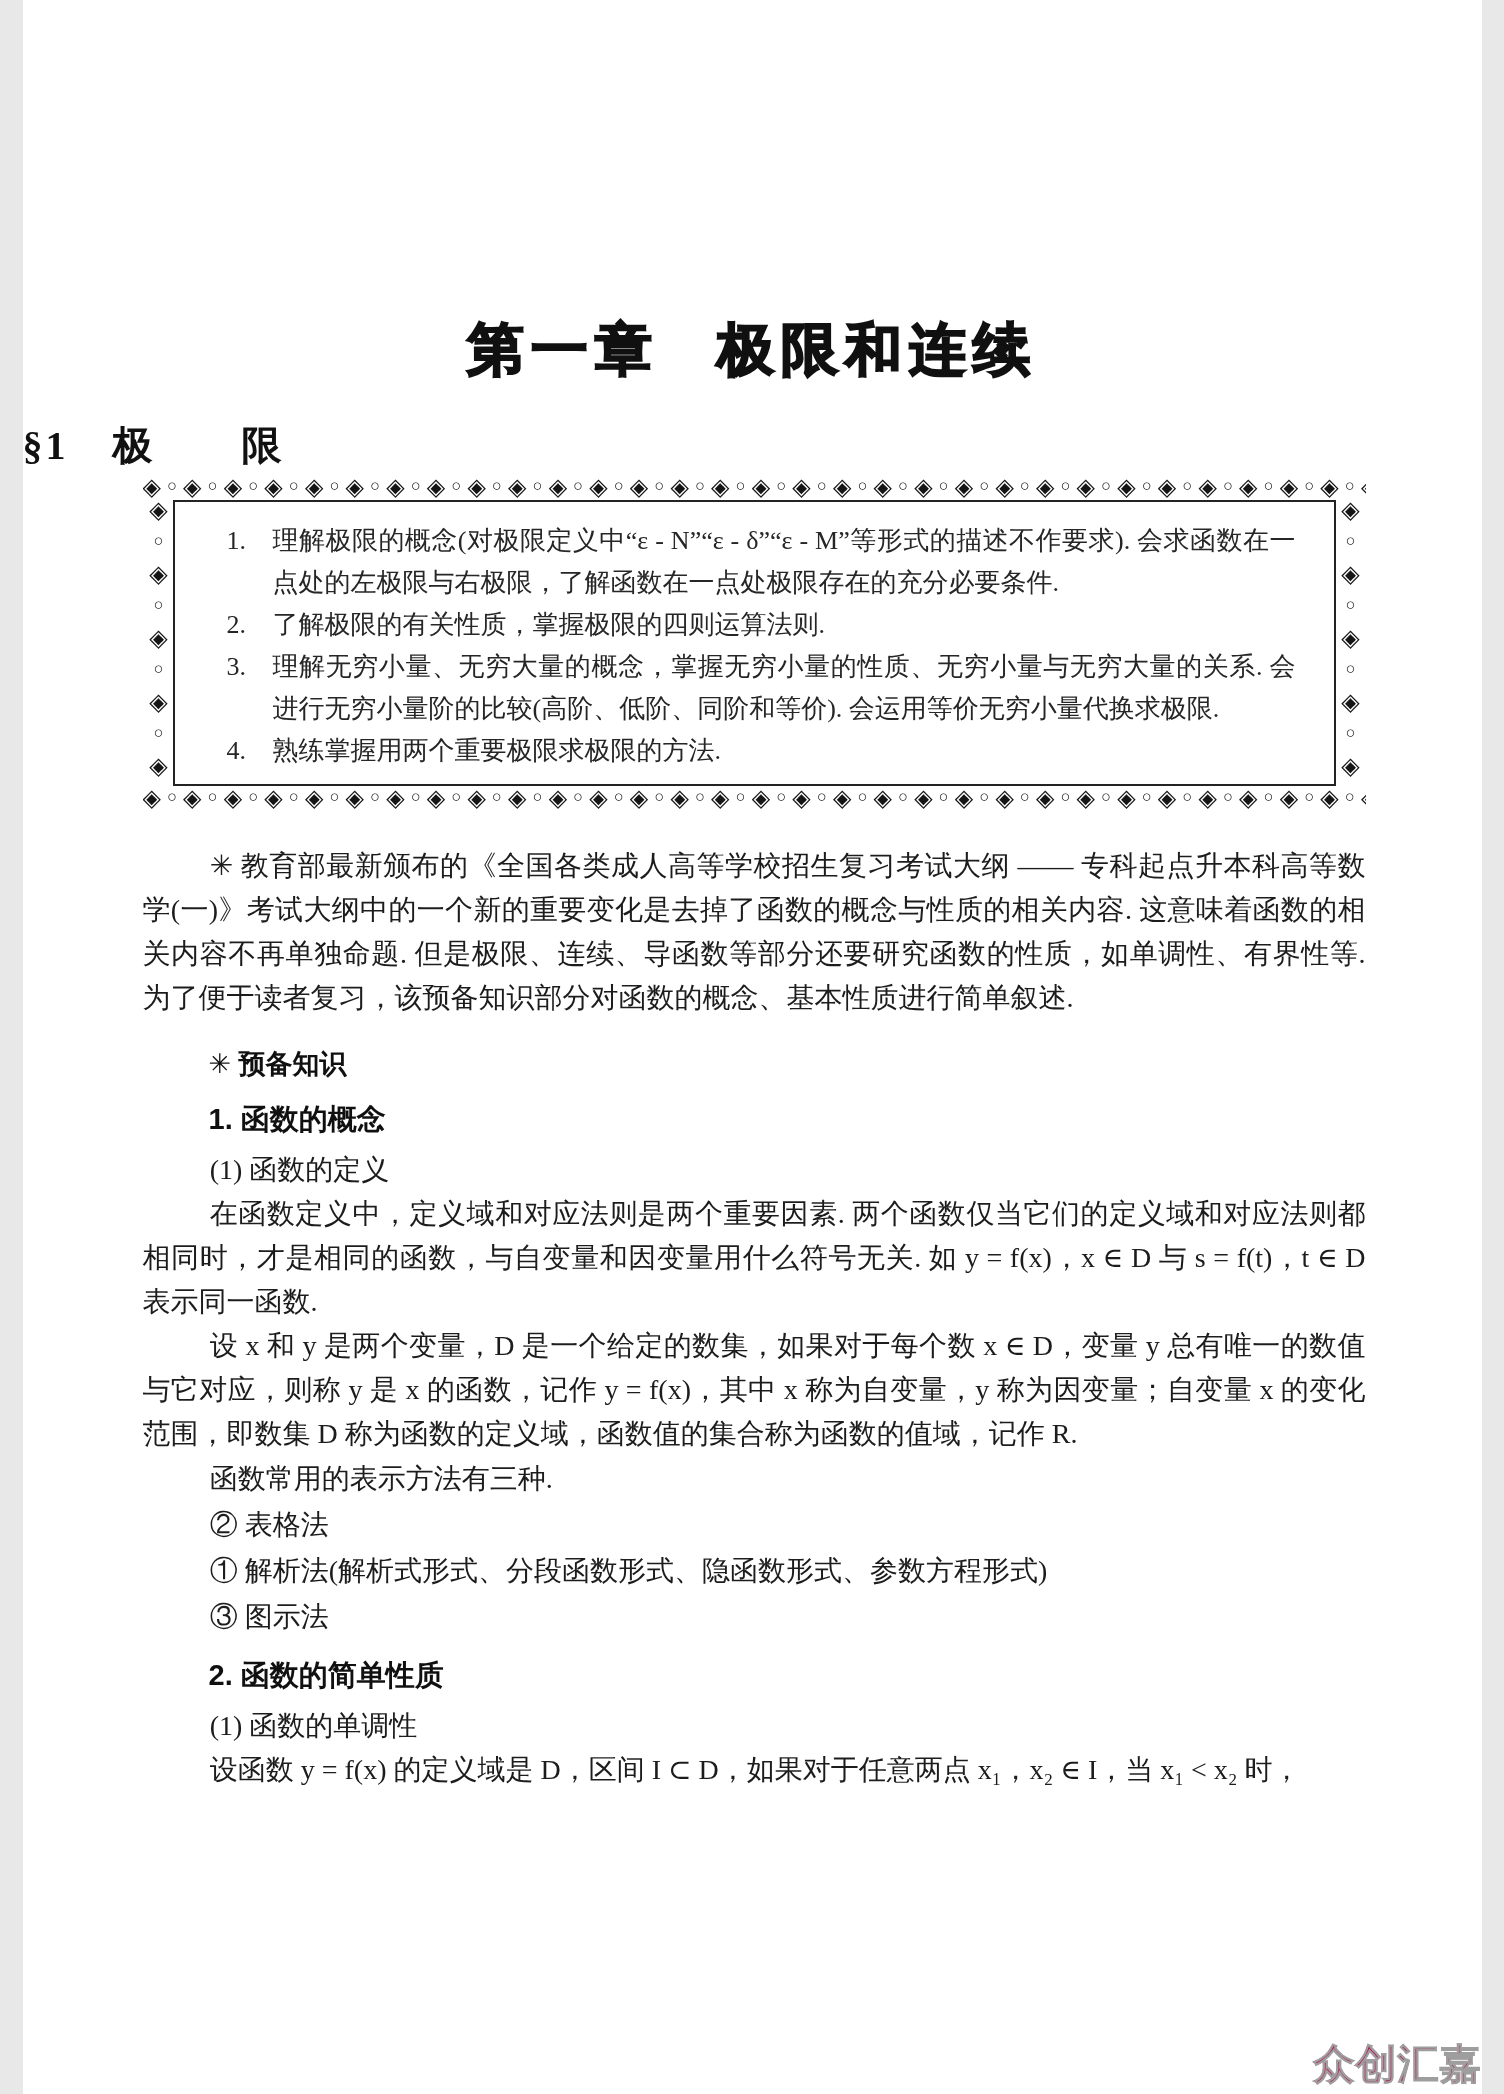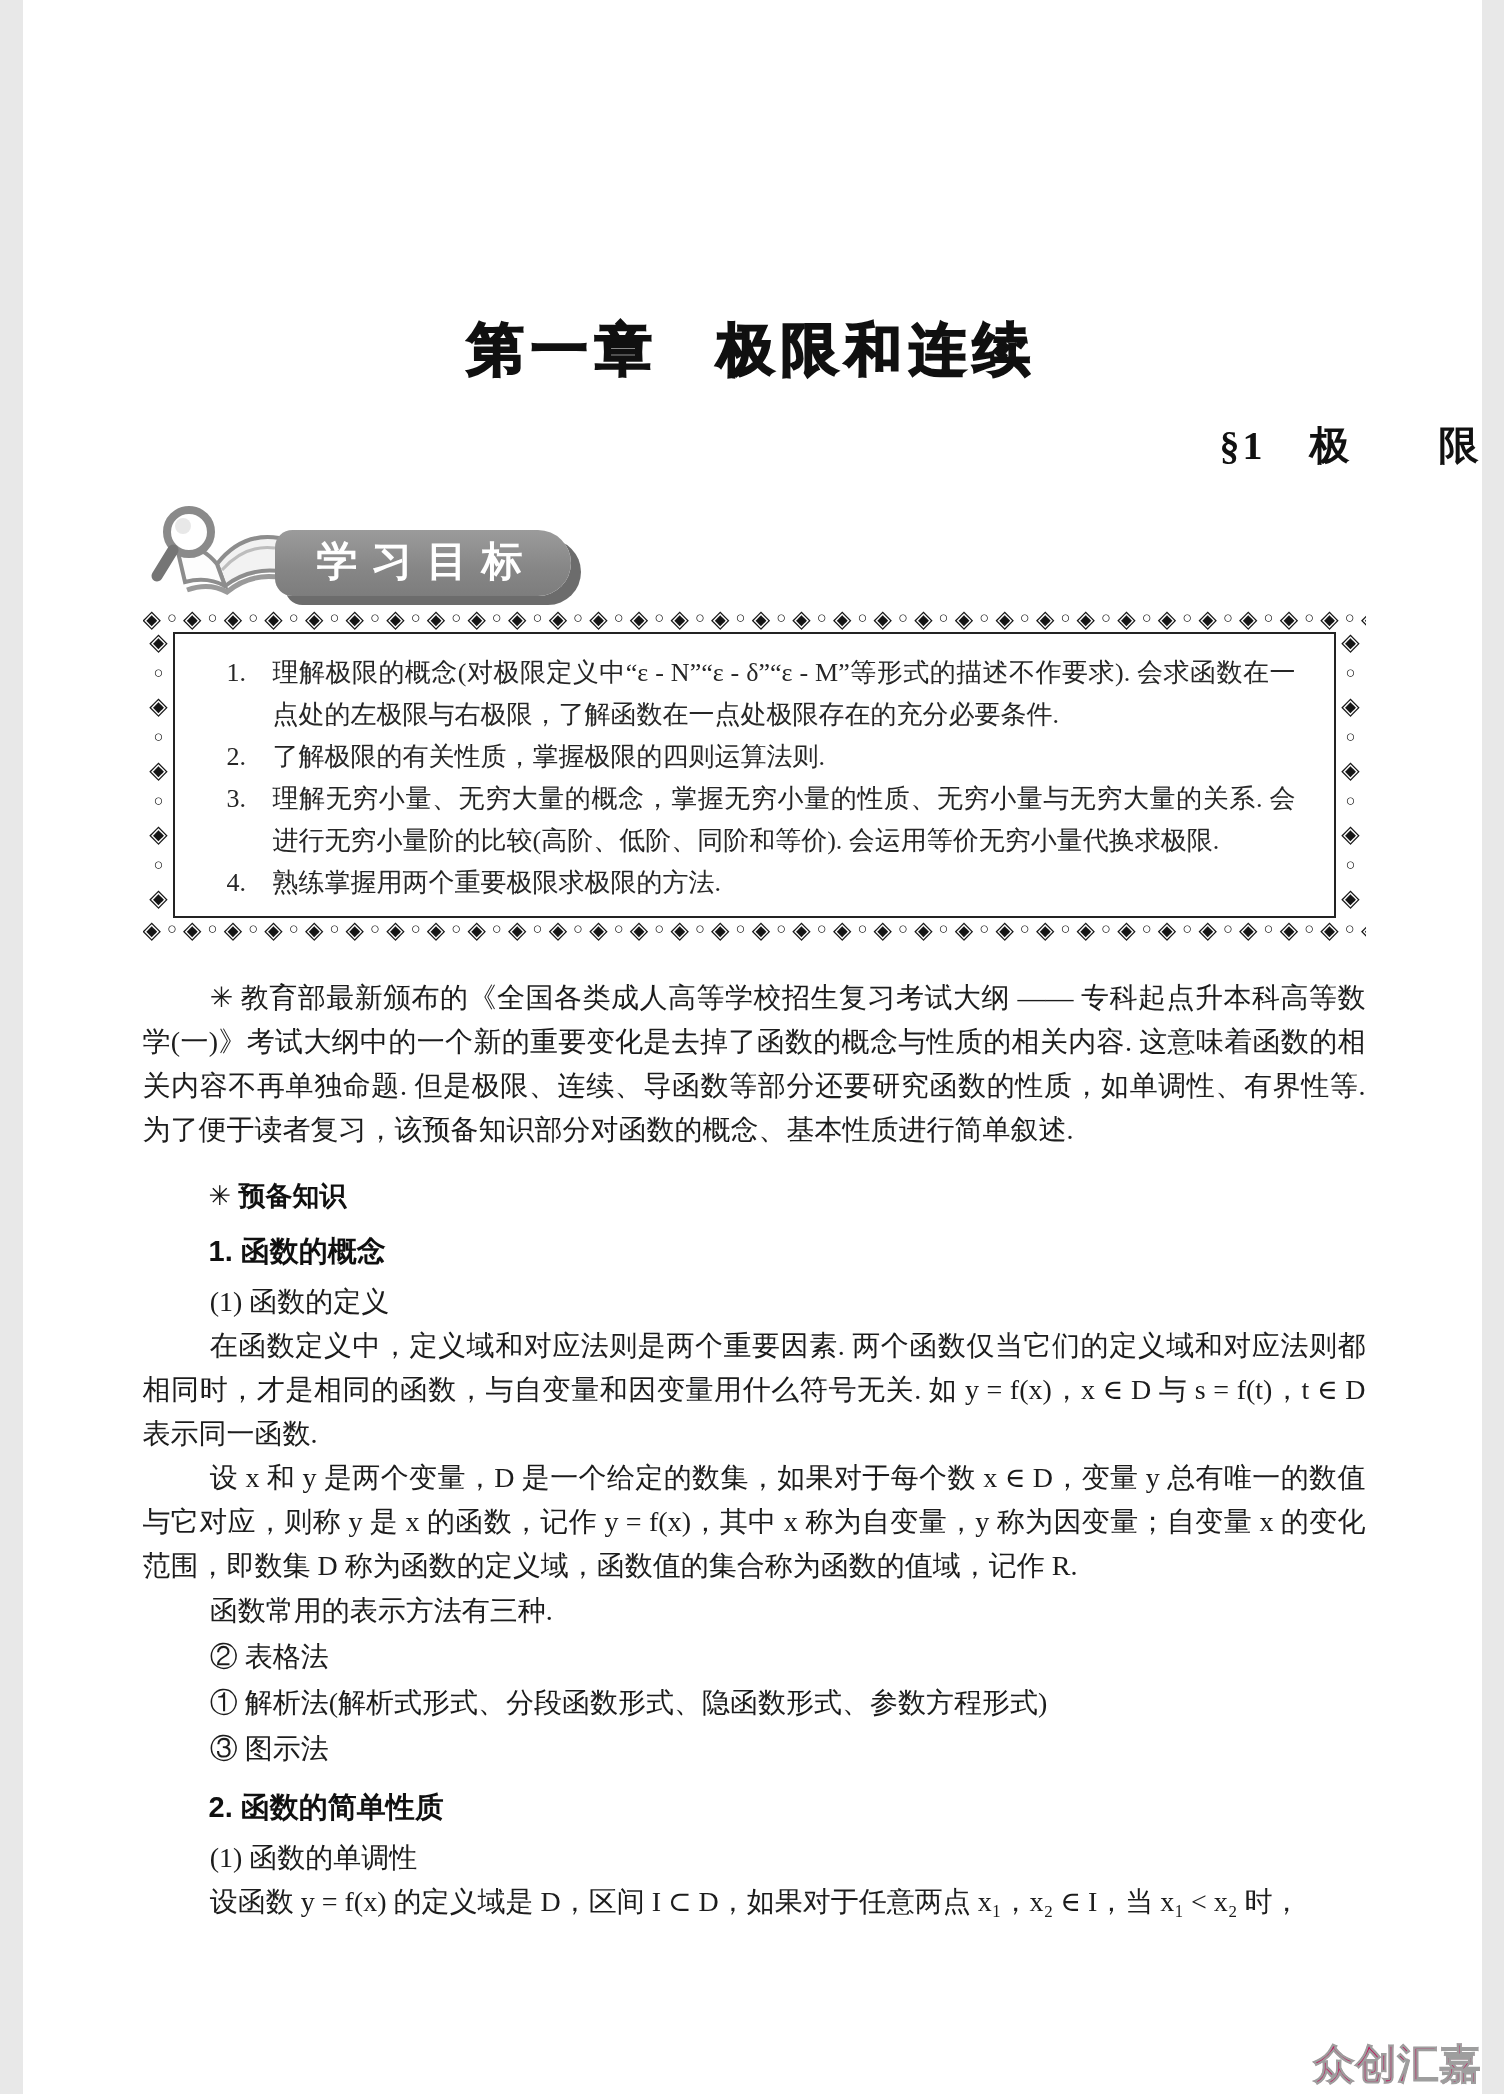--- a/index.html
+++ b/index.html
@@ -26,21 +26,21 @@
     letter-spacing: 7px;
     color: #101010;
     -webkit-text-stroke: 2px #101010;
     line-height: 66px;
     margin: 0;
   }
   .chapter .part { margin-right: 58px; }
 
   
   .section {
-    text-align: right;
+    text-align: left;
     font-weight: bold;
     font-size: 40px;
     letter-spacing: 3px;
     line-height: 48px;
     margin: 40px 0 0 0;
     color: #111;
   }
   .section .num { margin-right: 44px; font-weight: bold; }
 
   
@@ -116,34 +116,20 @@
 <div class="page">
 
   <h1 class="chapter">
     <span class="part">第一章</span><span>极限和连续</span>
   </h1>
 
   <h2 class="section">
     <span class="num">§1</span><span>极　　限</span>
   </h2>
 
-  <div class="badge-row">
-    <svg class="badge-icon" viewBox="0 0 158 100" xmlns="http://www.w3.org/2000/svg">
-
-      <path d="M70 62 Q95 30 132 36 L138 70 Q104 64 78 84 Z" fill="#f2f2f2" stroke="#8d8d8d" stroke-width="4"></path>
-      <path d="M70 62 Q52 40 30 46 L38 80 Q60 74 78 84 Z" fill="#fdfdfd" stroke="#8d8d8d" stroke-width="4"></path>
-      <path d="M75 68 Q98 42 128 46" fill="none" stroke="#bdbdbd" stroke-width="3"></path>
-      <path d="M40 88 Q62 80 80 90 Q104 70 136 76" fill="none" stroke="#9a9a9a" stroke-width="5"></path>
-
-      <circle cx="42" cy="30" r="22" fill="#ffffff" stroke="#8a8a8a" stroke-width="8"></circle>
-      <circle cx="36" cy="24" r="8" fill="#e8e8e8"></circle>
-      <line x1="26" y1="48" x2="10" y2="74" stroke="#757575" stroke-width="11" stroke-linecap="round"></line>
-    </svg>
-    <div class="badge-pill">学习目标</div>
-  </div>
 
   <div class="obj-box">
     <div class="deco deco-h deco-top">◈◦◈◦◈◦◈◦◈◦◈◦◈◦◈◦◈◦◈◦◈◦◈◦◈◦◈◦◈◦◈◦◈◦◈◦◈◦◈◦◈◦◈◦◈◦◈◦◈◦◈◦◈◦◈◦◈◦◈◦◈◦◈◦◈◦◈◦◈◦◈◦◈◦◈◦◈◦◈◦◈◦◈◦◈◦◈◦◈◦◈◦◈◦◈◦◈◦◈◦◈◦◈◦◈◦◈◦◈◦◈◦◈◦◈◦◈◦◈◦</div>
     <div class="deco deco-h deco-bottom">◈◦◈◦◈◦◈◦◈◦◈◦◈◦◈◦◈◦◈◦◈◦◈◦◈◦◈◦◈◦◈◦◈◦◈◦◈◦◈◦◈◦◈◦◈◦◈◦◈◦◈◦◈◦◈◦◈◦◈◦◈◦◈◦◈◦◈◦◈◦◈◦◈◦◈◦◈◦◈◦◈◦◈◦◈◦◈◦◈◦◈◦◈◦◈◦◈◦◈◦◈◦◈◦◈◦◈◦◈◦◈◦◈◦◈◦◈◦◈◦</div>
     <div class="deco deco-v deco-left">◈◦◈◦◈◦◈◦◈◦◈◦◈◦◈◦◈◦◈◦◈◦◈◦</div>
     <div class="deco deco-v deco-right">◈◦◈◦◈◦◈◦◈◦◈◦◈◦◈◦◈◦◈◦◈◦◈◦</div>
     <div class="inner-rule"></div>
 
     <div class="obj-item">
       <span class="num">1.</span>

